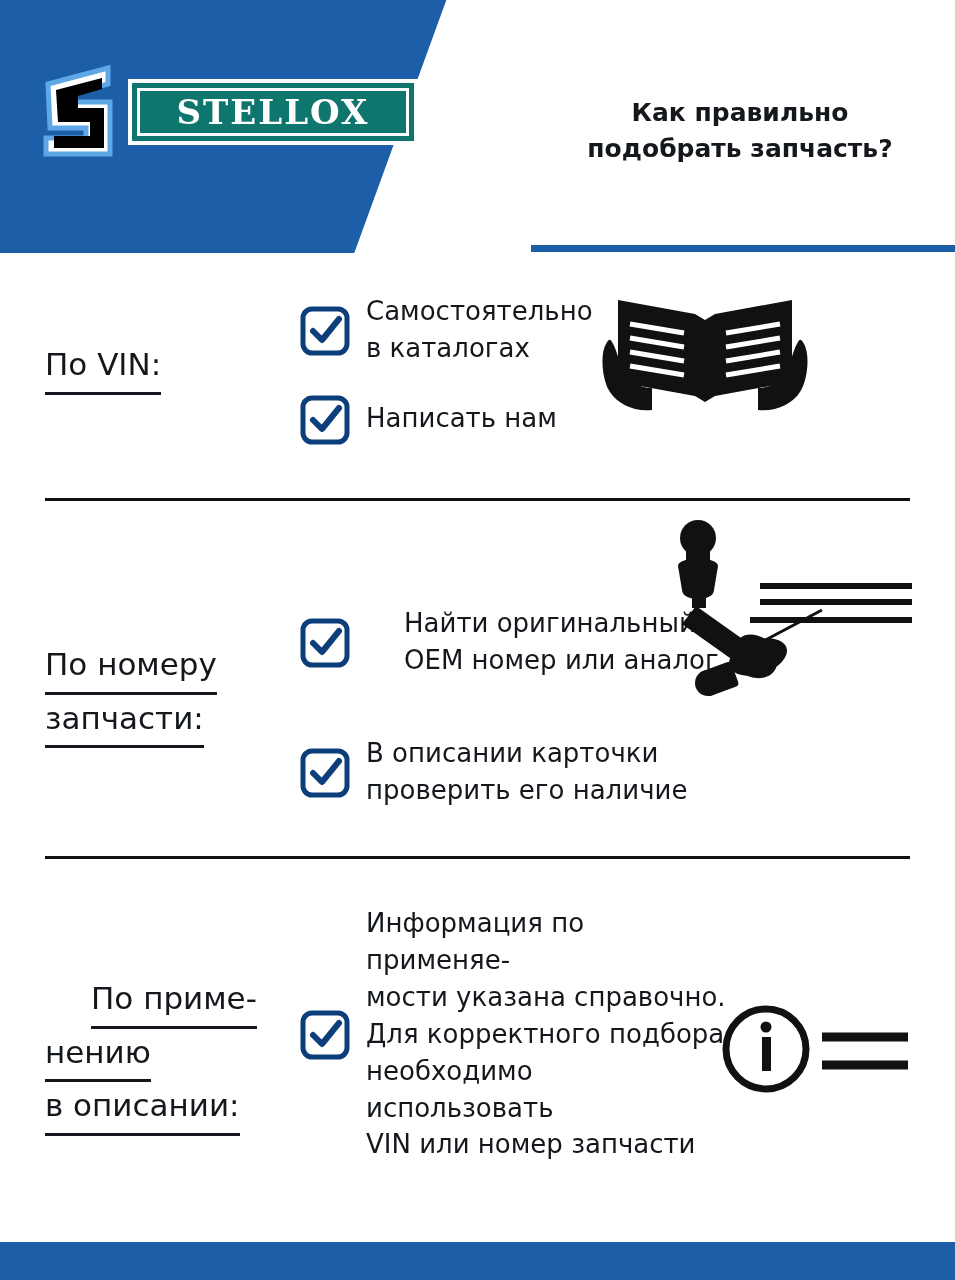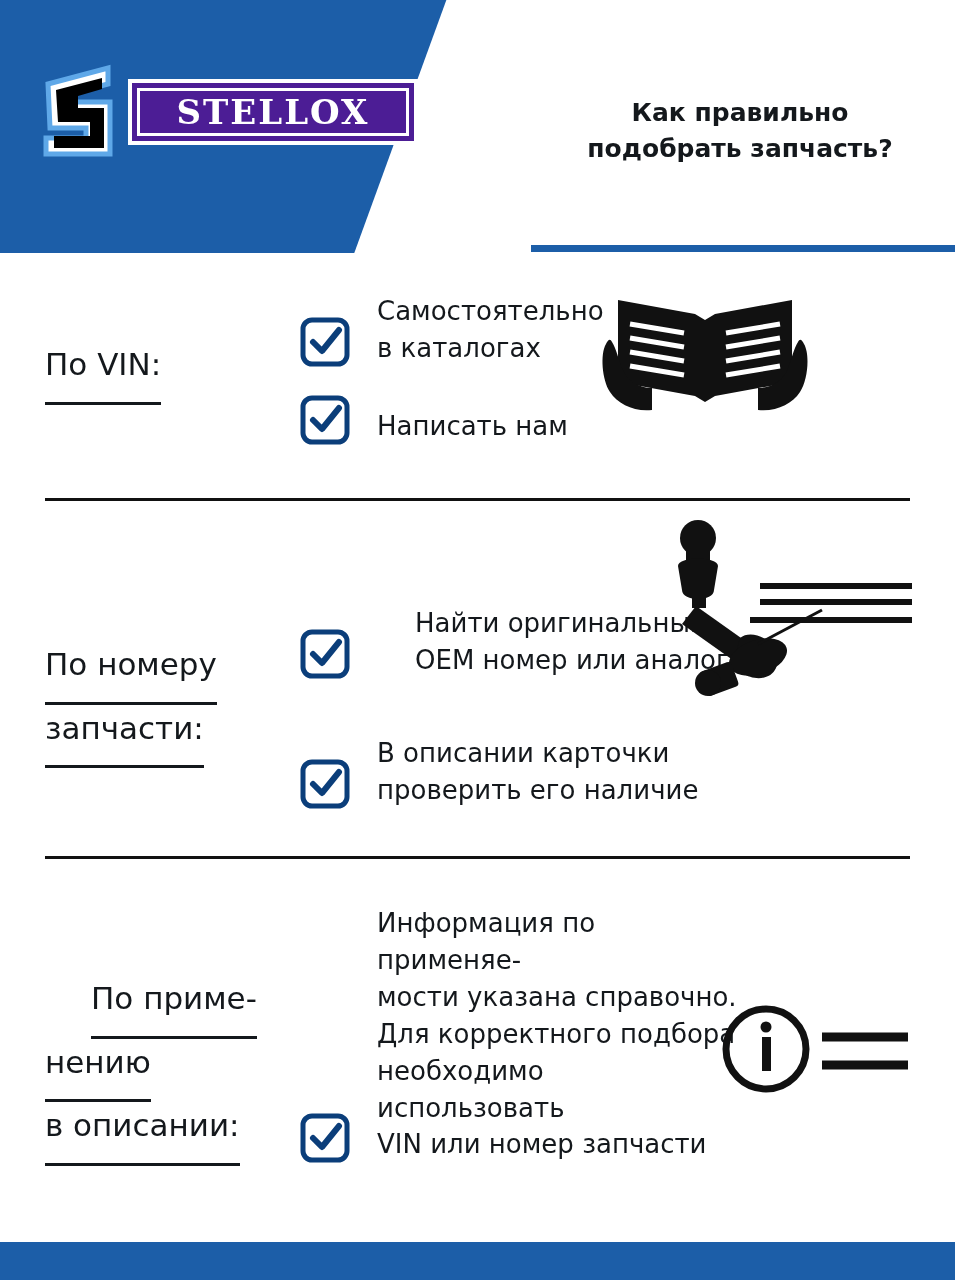--- a/index.html
+++ b/index.html
@@ -50,21 +50,21 @@
     top: 62px;
     width: 380px;
     height: 105px;
   }
   .logo-bar {
     position: absolute;
     left: 88px;
     top: 17px;
     width: 290px;
     height: 66px;
-    background: #4c1d95;
+    background: #0f766e;
     border: 4px solid #ffffff;
     box-sizing: border-box;
     display: flex;
     align-items: center;
     justify-content: center;
   }
   .logo-bar-inner {
     width: 272px;
     height: 48px;
     border: 3px solid #ffffff;
@@ -128,34 +128,33 @@
     flex: 0 0 245px;
     color: #14181c;
     font-family: "DejaVu Sans", sans-serif;
     font-weight: normal;
     font-size: 31px;
     line-height: 1.5;
   }
   .sec-label span {
     border-bottom: 3px solid #14181c;
     display: inline;
-    padding-bottom: 14px;
+    padding-bottom: 4px;
   }
   .sec-label .lbl-line {
     display: block;
   }
   .sec-items {
     flex: 1 1 auto;
     padding-left: 10px;
   }
   .item {
     display: flex;
-    align-items: flex-end;
+    align-items: center;
     margin-bottom: 26px;
-    gap: 11px;
   }
   .check {
     flex: 0 0 auto;
     width: 50px;
     height: 50px;
     margin-right: 16px;
     margin-top: 2px;
   }
   .item-text {
     color: #14181c;

